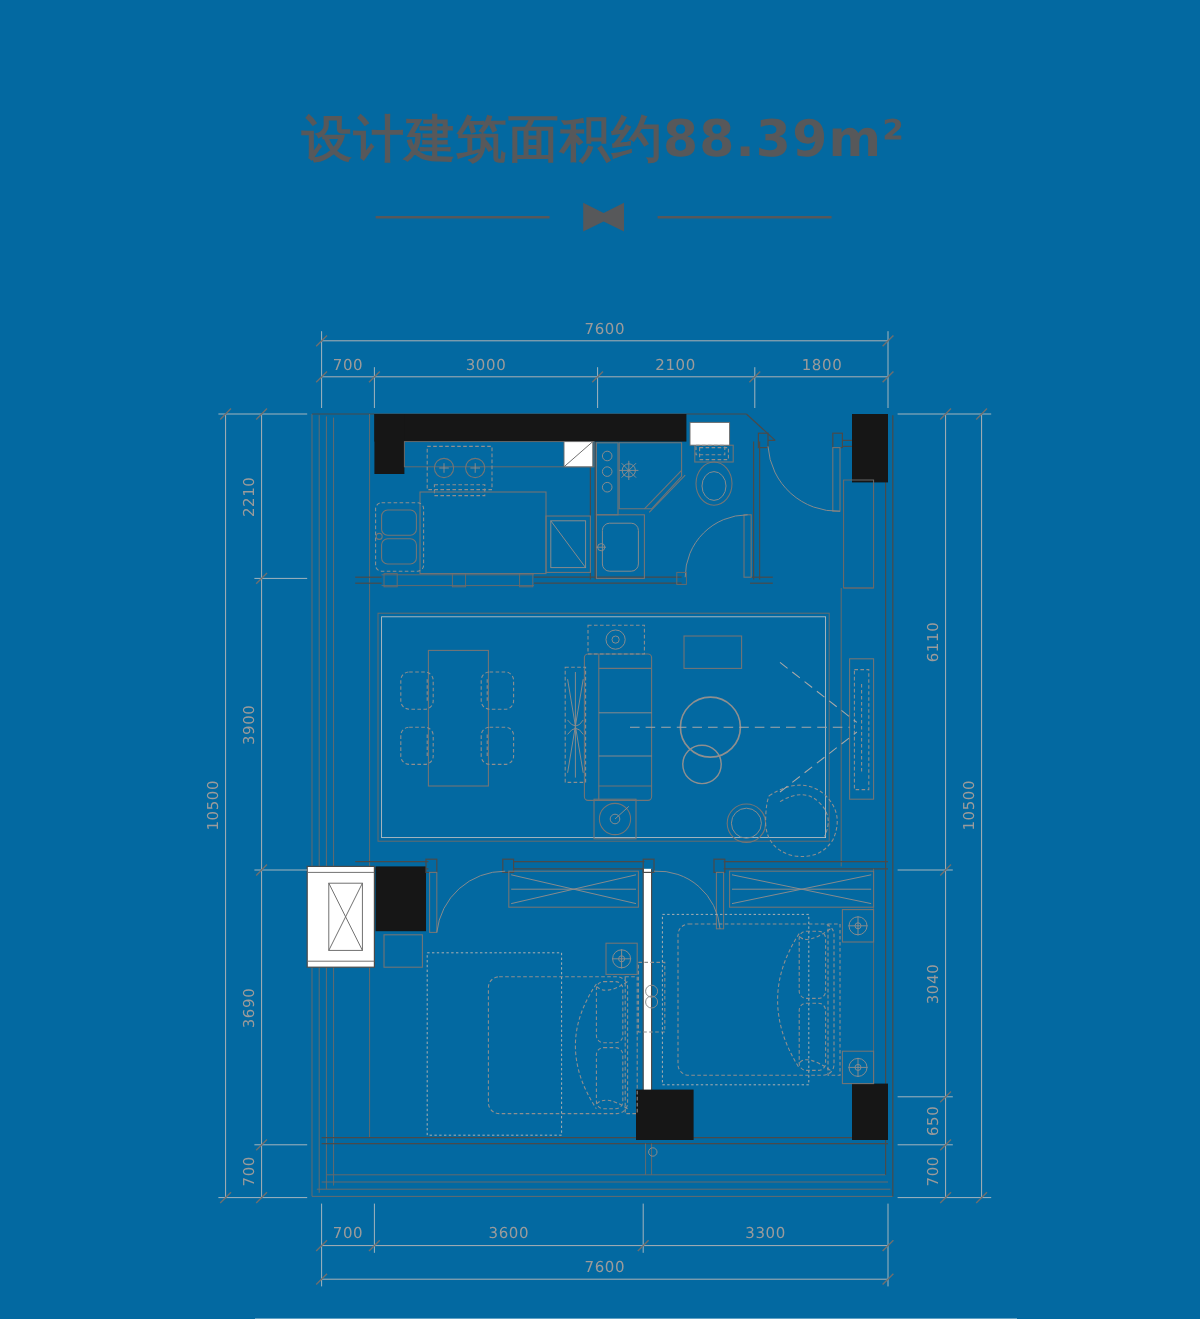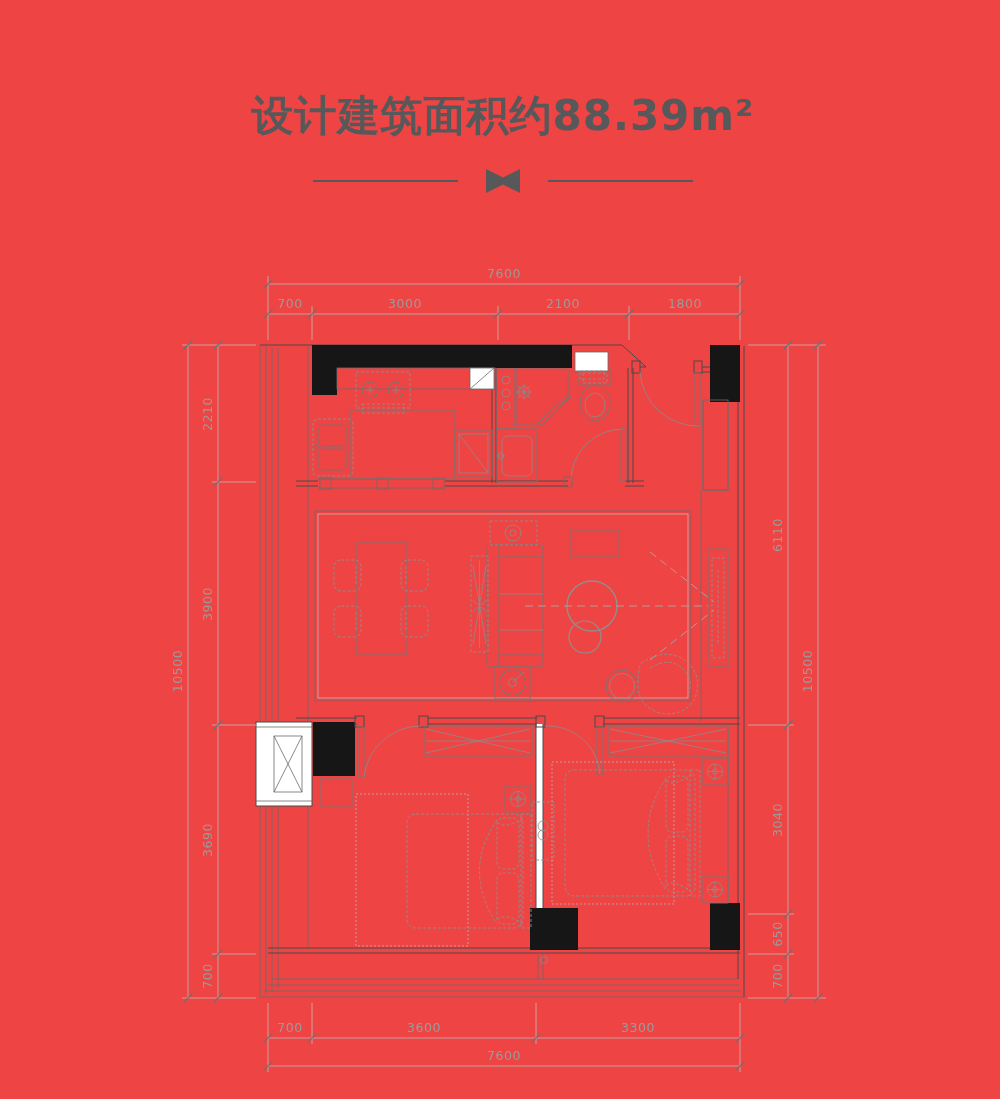--- a/index.html
+++ b/index.html
@@ -1,16 +1,16 @@
 <!DOCTYPE html>
 <html><head>
 <meta charset="utf-8">
 <style>
   html,body{margin:0;padding:0;background:#ffffff;}
-  .stage{position:relative;width:1000px;height:1099px;background:#ef4444;overflow:hidden;
+  .stage{position:relative;width:1000px;height:1099px;background:#0369a1;overflow:hidden;
          font-family:"DejaVu Sans",sans-serif;}
   svg{display:block}
   
   .w   {stroke:#4a4a4a;fill:none;stroke-width:1;}
   .wl  {stroke:#6b6b6b;fill:none;stroke-width:.8;}
   .blk {fill:#161616;stroke:none;}
   .f   {stroke:#757575;fill:none;stroke-width:.9;}
   .f2  {stroke:#8c8c8c;fill:none;stroke-width:.8;}
   .fd  {stroke:#8f8f8f;fill:none;stroke-width:.9;stroke-dasharray:3 2;}
   .rug {stroke:#b3b3b3;fill:none;stroke-width:.8;stroke-dasharray:2 2;}

